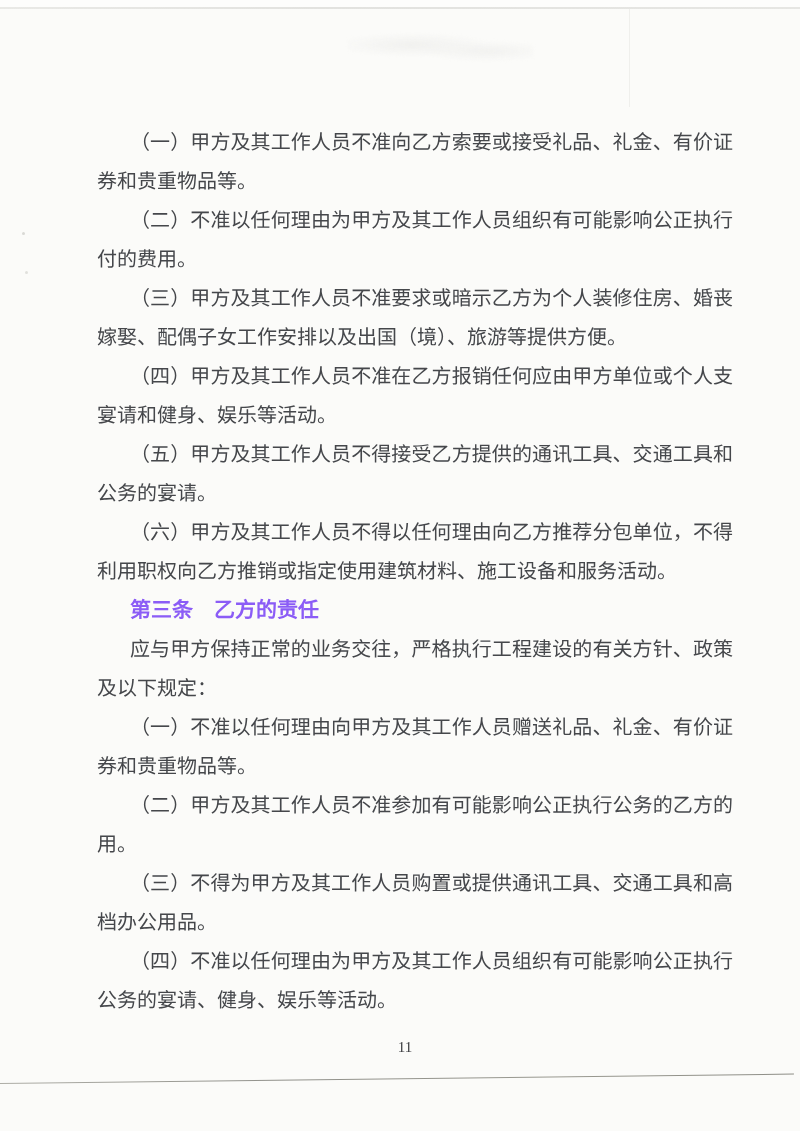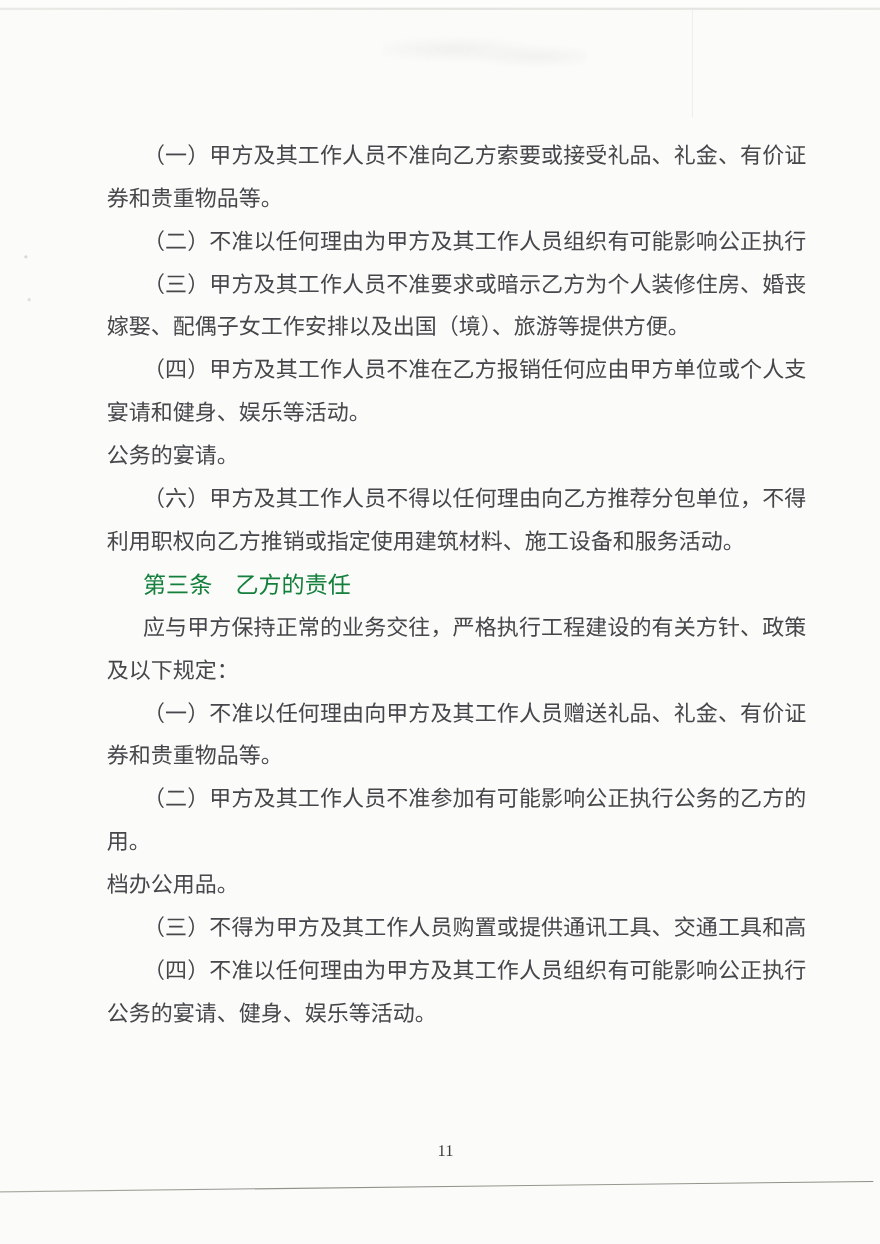--- a/index.html
+++ b/index.html
@@ -71,22 +71,22 @@
   }
   .doc-line.full {
     white-space: normal;
     text-align: justify;
     text-align-last: justify;
   }
   .doc-line.first {
     padding-left: 33px;
   }
   .doc-line.heading {
-    font-weight: normal;
-    color: #15803d;
+    font-weight: bold;
+    color: #8b5cf6;
     font-size: 21px;
   }
   .page-number {
     position: absolute;
     left: 0; top: 1039px;
     width: 810px;
     text-align: center;
     font-size: 15px;
     color: #3c3d40;
     font-family: "Liberation Serif", "DejaVu Serif", serif;
@@ -101,36 +101,38 @@
   <div class="top-edge-line"></div>
   <div class="top-vert-line"></div>
   <div class="scan-smudge"></div>
   <div class="dust-speck s1"></div>
   <div class="dust-speck s2"></div>
 
   <div class="doc-body" id="doc-body">
       <div class="doc-line first full">（一）甲方及其工作人员不准向乙方索要或接受礼品、礼金、有价证</div>
       <div class="doc-line">券和贵重物品等。</div>
       <div class="doc-line first full">（二）不准以任何理由为甲方及其工作人员组织有可能影响公正执行</div>
+      <div class="doc-line">付的费用。</div>
       <div class="doc-line first full">（三）甲方及其工作人员不准要求或暗示乙方为个人装修住房、婚丧</div>
       <div class="doc-line">嫁娶、配偶子女工作安排以及出国（境）、旅游等提供方便。</div>
       <div class="doc-line first full">（四）甲方及其工作人员不准在乙方报销任何应由甲方单位或个人支</div>
       <div class="doc-line">宴请和健身、娱乐等活动。</div>
+      <div class="doc-line first full">（五）甲方及其工作人员不得接受乙方提供的通讯工具、交通工具和</div>
       <div class="doc-line">公务的宴请。</div>
       <div class="doc-line first full">（六）甲方及其工作人员不得以任何理由向乙方推荐分包单位，不得</div>
       <div class="doc-line">利用职权向乙方推销或指定使用建筑材料、施工设备和服务活动。</div>
       <div class="doc-line first heading">第三条　乙方的责任</div>
       <div class="doc-line first full">应与甲方保持正常的业务交往，严格执行工程建设的有关方针、政策</div>
       <div class="doc-line">及以下规定：</div>
       <div class="doc-line first full">（一）不准以任何理由向甲方及其工作人员赠送礼品、礼金、有价证</div>
       <div class="doc-line">券和贵重物品等。</div>
       <div class="doc-line first full">（二）甲方及其工作人员不准参加有可能影响公正执行公务的乙方的</div>
       <div class="doc-line">用。</div>
+      <div class="doc-line first full">（三）不得为甲方及其工作人员购置或提供通讯工具、交通工具和高</div>
       <div class="doc-line">档办公用品。</div>
-      <div class="doc-line first full">（三）不得为甲方及其工作人员购置或提供通讯工具、交通工具和高</div>
       <div class="doc-line first full">（四）不准以任何理由为甲方及其工作人员组织有可能影响公正执行</div>
       <div class="doc-line">公务的宴请、健身、娱乐等活动。</div>
     </div>
 
   <div class="page-number">11</div>
 
   <div class="bottom-scan-line"></div>
 
 </div>
 

